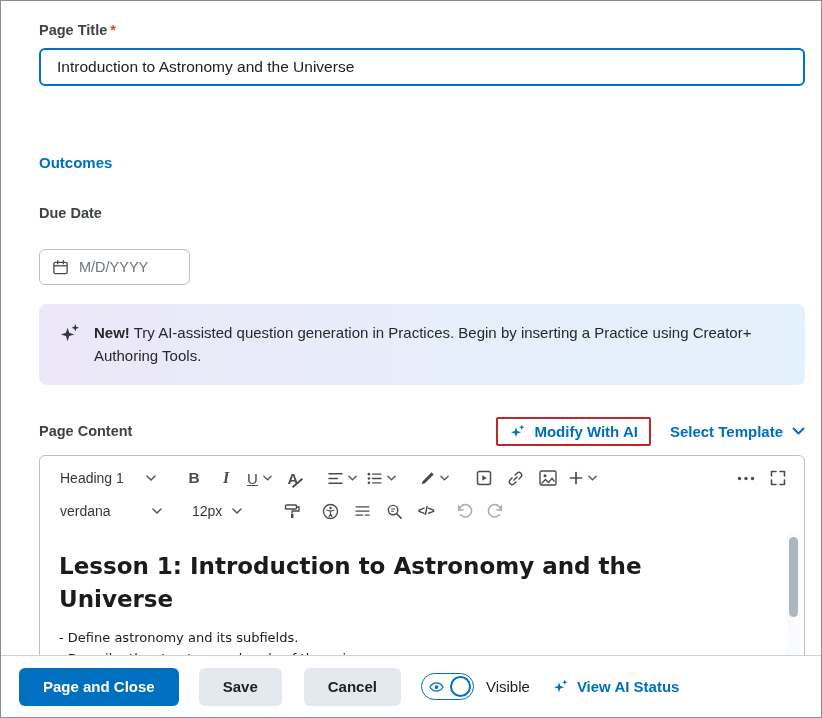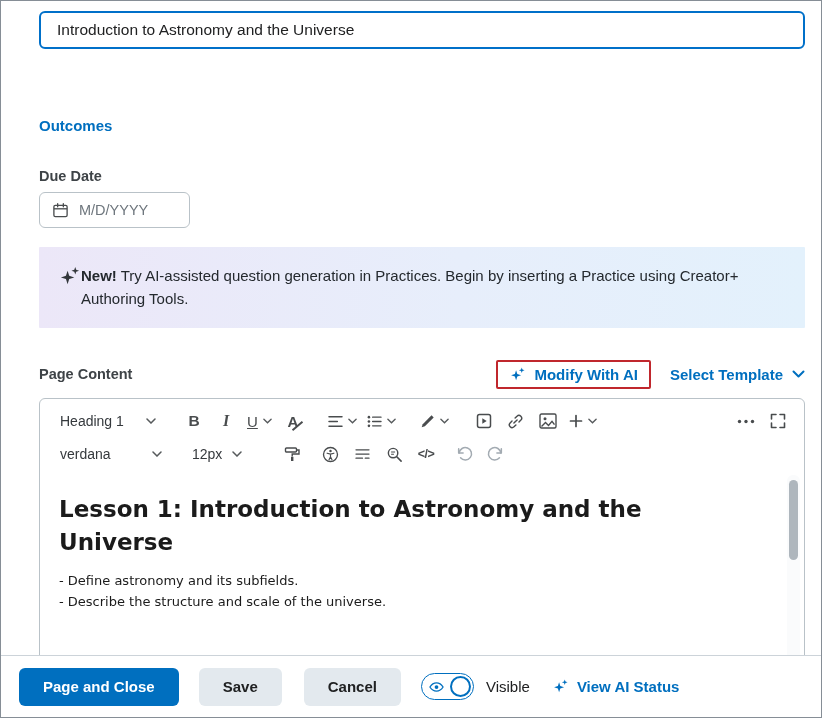--- a/index.html
+++ b/index.html
@@ -15,29 +15,29 @@
   .req { color:#d3500f; font-weight:700; margin-left:3px; }
 
   .title-input { margin-top:10px; width:100%; height:38px; border:2px solid #0070c9;
                  border-radius:6px; padding:0 16px; font-size:15.5px; color:#202122;
                  font-family:"Liberation Sans",sans-serif; outline:none; }
 
   .link { color:#006fbf; font-weight:700; font-size:15px; text-decoration:none; cursor:pointer; }
   .outcomes { display:inline-block; margin-top:68px; }
 
   .due-label { margin-top:33px; }
-  .date-input { margin-top:8px; width:151px; height:36px; border:1px solid #b9c2c8;
+  .date-input { margin-top:28px; width:151px; height:36px; border:1px solid #b9c2c8;
                 border-radius:6px; display:flex; align-items:center; gap:10px;
                 padding:0 12px; cursor:text; }
   .date-input .ph { color:#6e767d; font-size:14.5px; }
   .cal { color:#494c4e; display:flex; }
 
-  .banner { margin-top:19px; border-radius:1px; padding:17px 26px 17px 19px;
+  .banner { margin-top:19px; border-radius:8px; padding:17px 26px 17px 19px;
             background:linear-gradient(90deg,#ece7f8 0%, #e7eefb 55%, #e3f1fc 100%);
-            display:flex; align-items:flex-start; }
+            display:flex; gap:13px; align-items:flex-start; }
   .banner .spark { color:#33373b; flex:0 0 auto; margin-top:1px; }
   .banner p { font-size:15px; line-height:1.55; color:#24292e; }
   .banner b { font-weight:700; }
 
   .pc-row { margin-top:32px; display:flex; align-items:center; }
   .pc-row .spacer { flex:1; }
 
   .modify-ai { display:flex; align-items:center; gap:8px; background:#fff;
                border:2px solid #c0272d; border-radius:2px; padding:4px 11px;
                color:#006fbf; font-weight:700; font-size:15px; cursor:pointer; }
@@ -93,20 +93,23 @@
   .visible-label { margin-left:12px; font-size:15px; color:#202122; }
   .ai-status { display:flex; align-items:center; gap:8px; margin-left:22px;
                color:#006fbf; font-weight:700; font-size:15px; cursor:pointer; }
 </style>
 </head>
 <body>
 
 <div class="page">
   <div class="content">
 
+    <label class="field-label">
+      <span>Page Title</span><span class="req">*</span>
+    </label>
     <input class="title-input" type="text" value="Introduction to Astronomy and the Universe" style="">
 
     <div>
       <a class="link outcomes">Outcomes</a>
     </div>
 
     <span class="field-label due-label">Due Date</span>
     <div class="date-input">
       <span class="cal">
         <svg width="17" height="17" viewBox="0 0 18 18">

